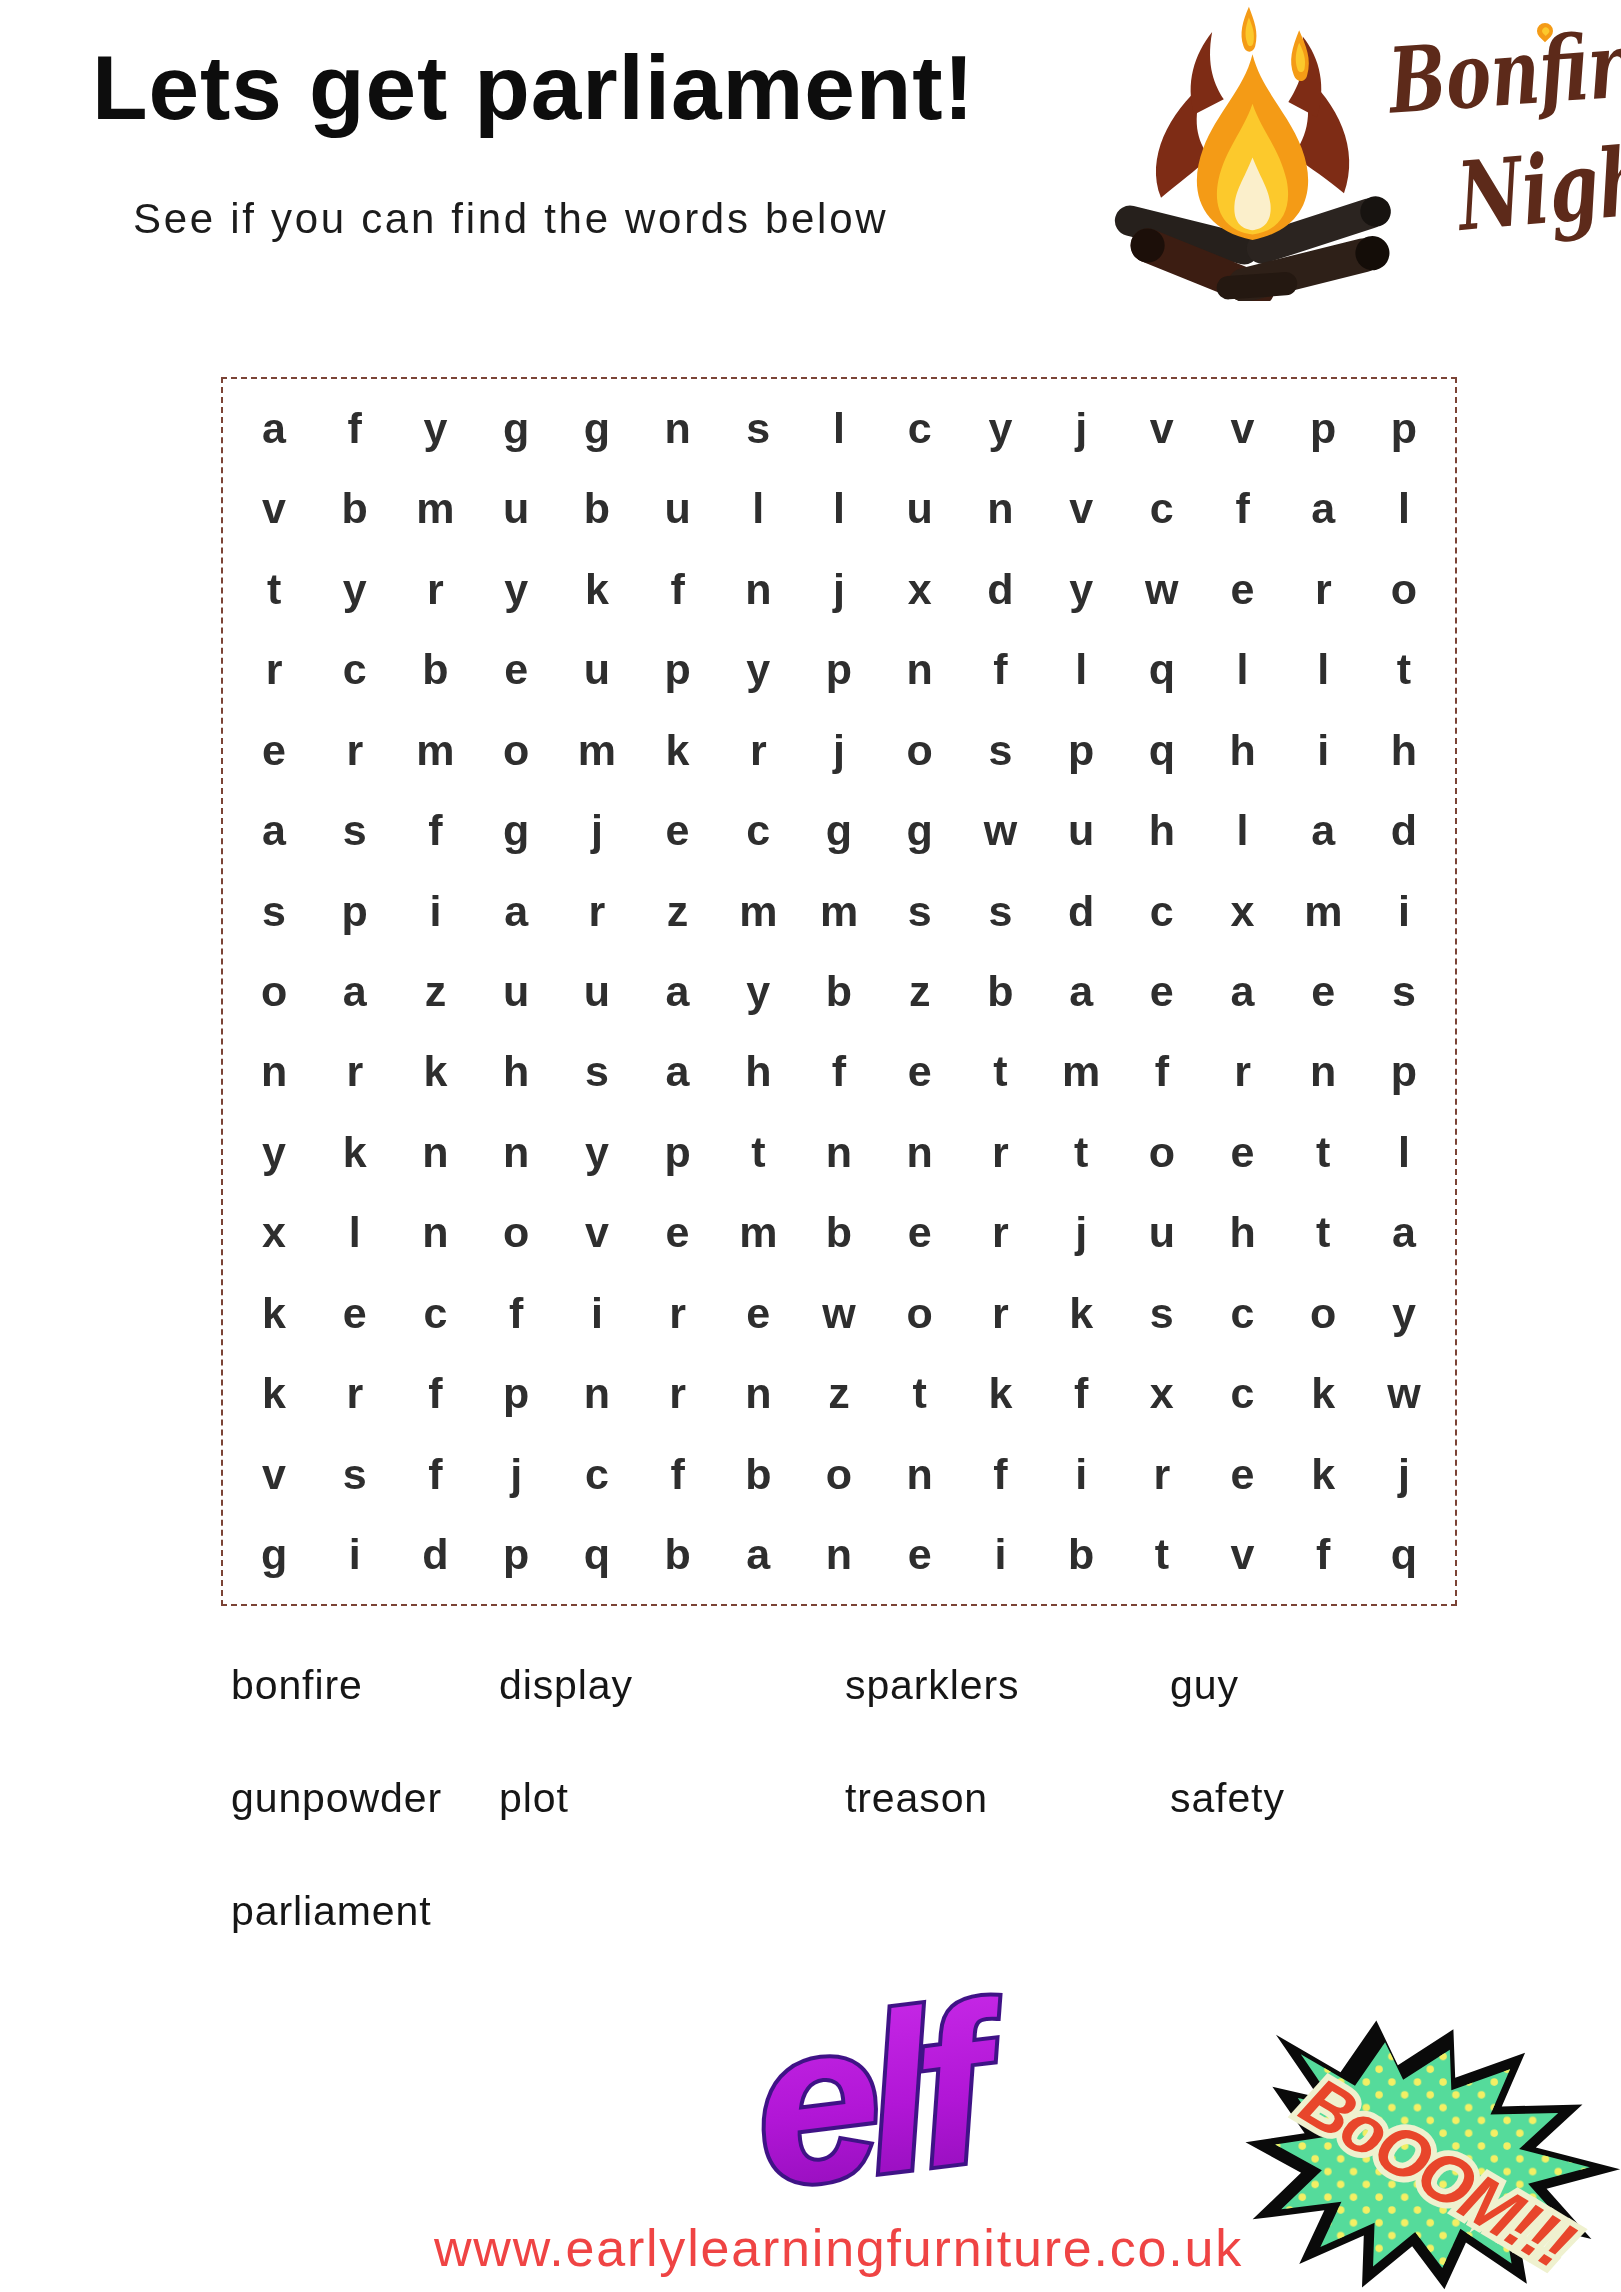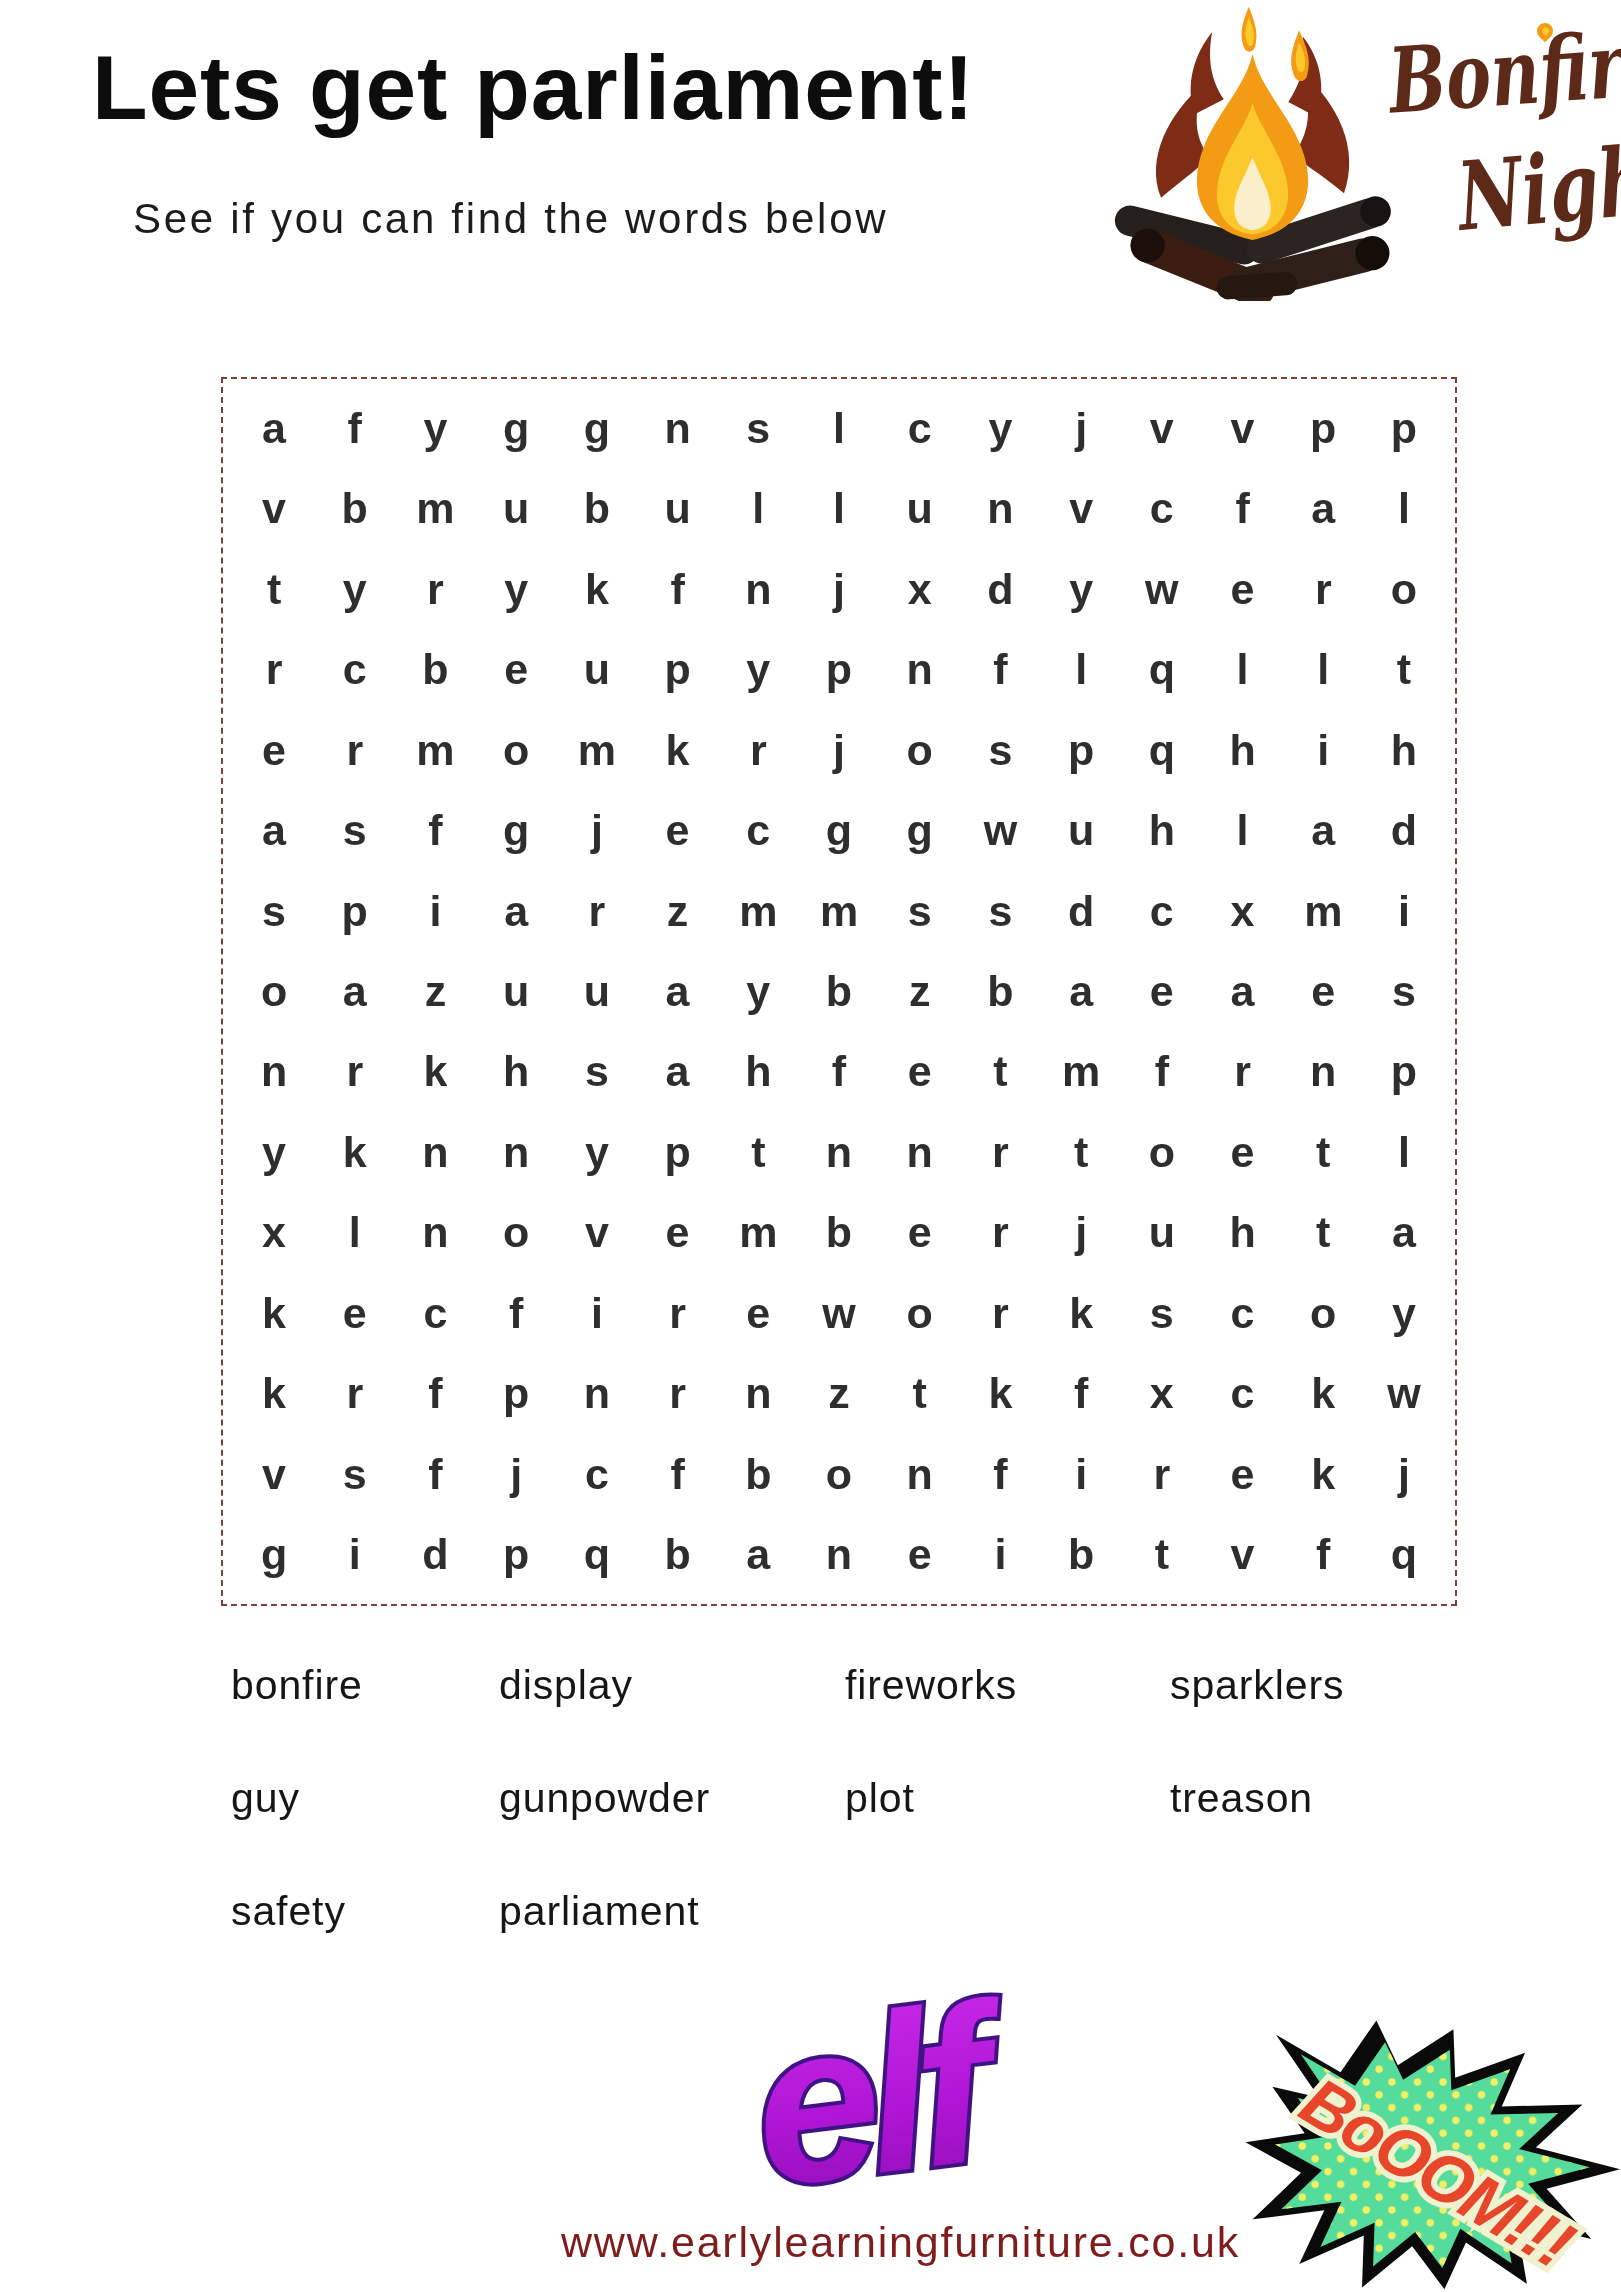--- a/index.html
+++ b/index.html
@@ -36,22 +36,22 @@
         font-size:43px;font-weight:bold;color:#2e2e2e;}
 
   
   .words{position:absolute;left:231px;top:1662px;
          display:grid;grid-template-columns:268px 346px 325px auto;grid-auto-rows:113px;
          font-size:41px;font-weight:normal;color:#161616;letter-spacing:0.9px;}
   .word{white-space:nowrap;}
 
   
   .elf-logo{position:absolute;left:716px;top:1990px;width:304px;height:233px;}
-  .site-url{position:absolute;left:434px;top:2218px;width:806px;text-align:right;
-            font-size:43px;color:#7f1d1d;letter-spacing:1.8px;white-space:nowrap;}
+  .site-url{position:absolute;left:434px;top:2218px;width:806px;text-align:left;
+            font-size:52px;color:#ef4444;letter-spacing:1.8px;white-space:nowrap;}
   .boom{position:absolute;left:1240px;top:2015px;width:382px;height:276px;}
 </style>
 </head>
 <body>
 
 <div class="page">
 
   <div class="title">Lets get parliament!</div>
   <div class="subtitle">See if you can find the words below</div>
 
@@ -319,21 +319,20 @@
       <span class="cell">b</span>
       <span class="cell">t</span>
       <span class="cell">v</span>
       <span class="cell">f</span>
       <span class="cell">q</span>
     </div>
 
   <div class="words">
       <div class="word">bonfire</div>
       <div class="word">display</div>
-      <div class="word">fireworks</div>
       <div class="word">sparklers</div>
       <div class="word">guy</div>
       <div class="word">gunpowder</div>
       <div class="word">plot</div>
       <div class="word">treason</div>
       <div class="word">safety</div>
       <div class="word">parliament</div>
     </div>
 
   <svg class="elf-logo" viewBox="0 0 340 260" xmlns="http://www.w3.org/2000/svg">

